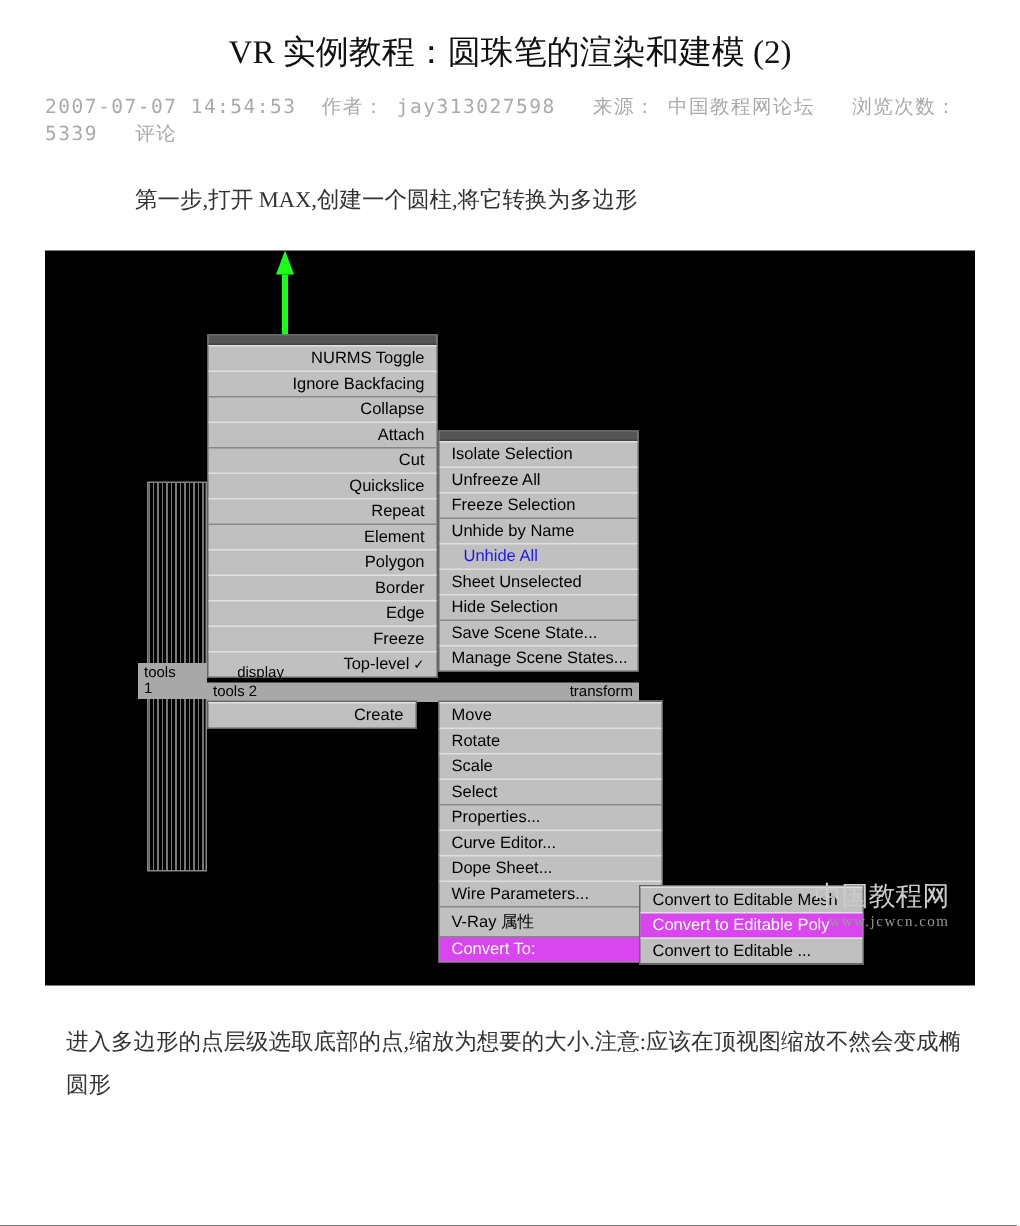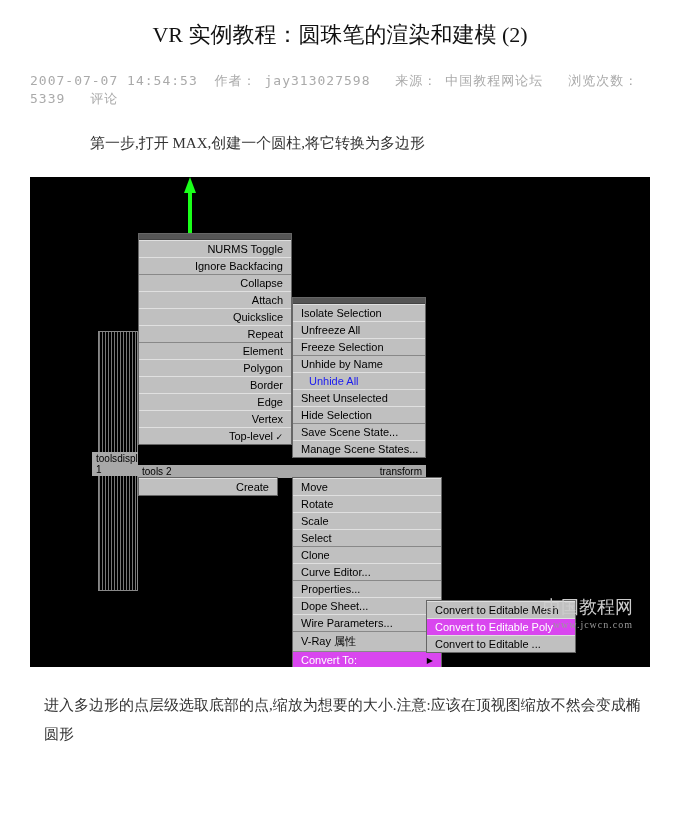--- a/index.html
+++ b/index.html
@@ -1,39 +1,39 @@
 <!DOCTYPE html>
 <html><head>
 <meta charset="utf-8">
 <style>
   * { box-sizing: border-box; margin: 0; padding: 0; }
   body { background: #fff; font-family: "Microsoft YaHei", SimSun, sans-serif; width: 680px; }
   .page { width: 680px; padding: 20px 30px; }
-  .title { text-align: center; font-size: 22px; font-weight: normal; color: #111; margin-bottom: 22px; font-family: SimSun, serif; }
+  .title { text-align: center; font-size: 22px; font-weight: normal; color: #111; margin-bottom: 12px; font-family: SimSun, serif; }
   .meta { text-align: left; font-size: 13px; color: #aaa; font-family: SimSun, monospace; margin-bottom: 26px; letter-spacing: 1px; }
   .meta span { margin-right: 8px; }
   .step { font-size: 15px; color: #333; font-family: SimSun, serif; margin: 0 0 24px 60px; }
   .caption { font-size: 15px; color: #333; font-family: SimSun, serif; margin: 24px 0 0 14px; line-height: 1.9; }
   .shot { background: #000; width: 620px; height: 490px; position: relative; margin: 16px auto; overflow: hidden; }
   .axis { position: absolute; left: 158px; top: 0; }
   .axis .y { width: 0; height: 0; border-left: 6px solid transparent; border-right: 6px solid transparent; border-bottom: 16px solid #1aff1a; margin-left: -4px; }
   .axis .ystem { width: 4px; height: 40px; background: #1aff1a; }
   .column { position: absolute; left: 68px; top: 154px; width: 40px; height: 260px; border: 1px solid #888; background: repeating-linear-gradient(90deg,#777 0,#777 1px,#000 1px,#000 3px); }
   .menu { position: absolute; background: #c0c0c0; font-family: Arial, sans-serif; font-size: 11px; color: #000; border: 1px solid #666; }
   .menu .hdr { background: #555; height: 6px; border-bottom: 1px solid #444; }
   .menu .row { padding: 2px 8px; border-top: 1px solid #e0e0e0; white-space: nowrap; display: flex; justify-content: space-between; align-items: center; }
   .menu .row.sub::after { content: "▶"; font-size: 8px; color: #000; margin-left: 8px; }
   .menu .row.blue { color: #1a1af0; padding-left: 16px; }
   .menu .row.hi { background: #d946ef; color: #fff; }
   .menu .row.sep { border-top: 1px solid #888; }
   .m1 { left: 108px; top: 56px; width: 154px; }
   .m1 .row { text-align: right; display:block; }
   .m1 .row.chk::after { content: " ✓"; font-size: 9px; }
   .m2 { left: 262px; top: 120px; width: 134px; }
-  .toolbar { position: absolute; background: #a8a8a8; font-size: 10px; font-family: Arial; color: #000; padding: 1px 4px; display:flex; justify-content:space-between; }
+  .toolbar { position: absolute; background: #a8a8a8; font-size: 10px; font-family: Arial; color: #000; padding: 1px 4px; display:flex; justify-content:space-between;gap:41px; }
   .tb1 { left: 62px; top: 275px; width: 46px; }
   .tb2 { left: 108px; top: 288px; width: 154px; }
   .tb3 { left: 262px; top: 288px; width: 134px; }
   .m3 { left: 108px; top: 300px; width: 140px; }
   .m3 .row { text-align: right; display:block; }
   .m4 { left: 262px; top: 300px; width: 150px; }
   .m5 { left: 396px; top: 423px; width: 150px; }
   .watermark { position: absolute; right: 17px; top: 418px; color: #ccc; font-size: 18px; font-family: SimSun; pointer-events:none;text-align:right; }
   .watermark small { display:block; font-size:10px; color:#999; letter-spacing:1px; }
 </style>
@@ -58,27 +58,28 @@
       <div class="ystem"></div>
     </div>
     <div class="column"></div>
 
     <div class="menu m1">
       <div class="hdr"></div>
       <div class="row">NURMS Toggle</div>
       <div class="row">Ignore Backfacing</div>
       <div class="row sep">Collapse</div>
       <div class="row">Attach</div>
+      <div class="row sep">Cut</div>
       <div class="row">Quickslice</div>
       <div class="row">Repeat</div>
       <div class="row sep">Element</div>
       <div class="row">Polygon</div>
       <div class="row">Border</div>
       <div class="row">Edge</div>
-      <div class="row">Vertex</div>
+      <div class="row">Freeze</div>
       <div class="row chk">Top-level</div>
     </div>
 
     <div class="menu m2">
       <div class="hdr"></div>
       <div class="row">Isolate Selection</div>
       <div class="row">Unfreeze All</div>
       <div class="row">Freeze Selection</div>
       <div class="row sep">Unhide by Name</div>
       <div class="row blue">Unhide All</div>
@@ -102,23 +103,22 @@
 
     <div class="menu m3">
       <div class="row">Create</div>
     </div>
 
     <div class="menu m4">
       <div class="row">Move</div>
       <div class="row">Rotate</div>
       <div class="row">Scale</div>
       <div class="row">Select</div>
-      <div class="row sep">Clone</div>
+      <div class="row sep">Properties...</div>
       <div class="row">Curve Editor...</div>
-      <div class="row sep">Properties...</div>
       <div class="row">Dope Sheet...</div>
       <div class="row">Wire Parameters...</div>
       <div class="row sep">V-Ray 属性</div>
       <div class="row sep sub hi">
           <span>Convert To:</span>
         </div>
 
     </div>
 
     <div class="menu m5">

